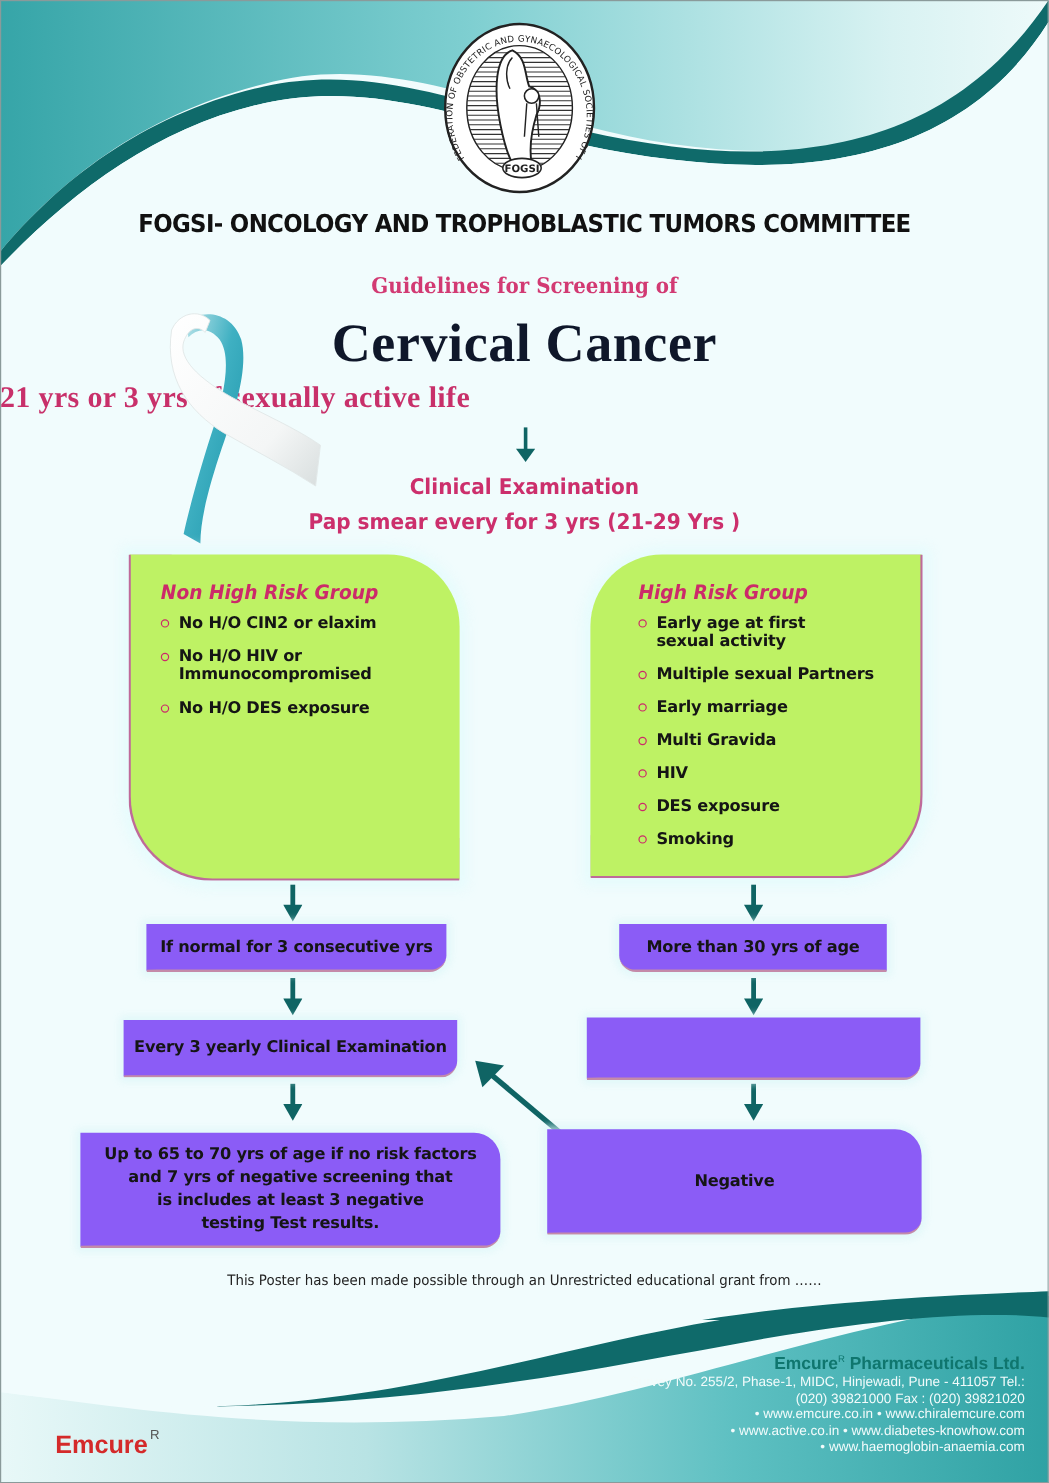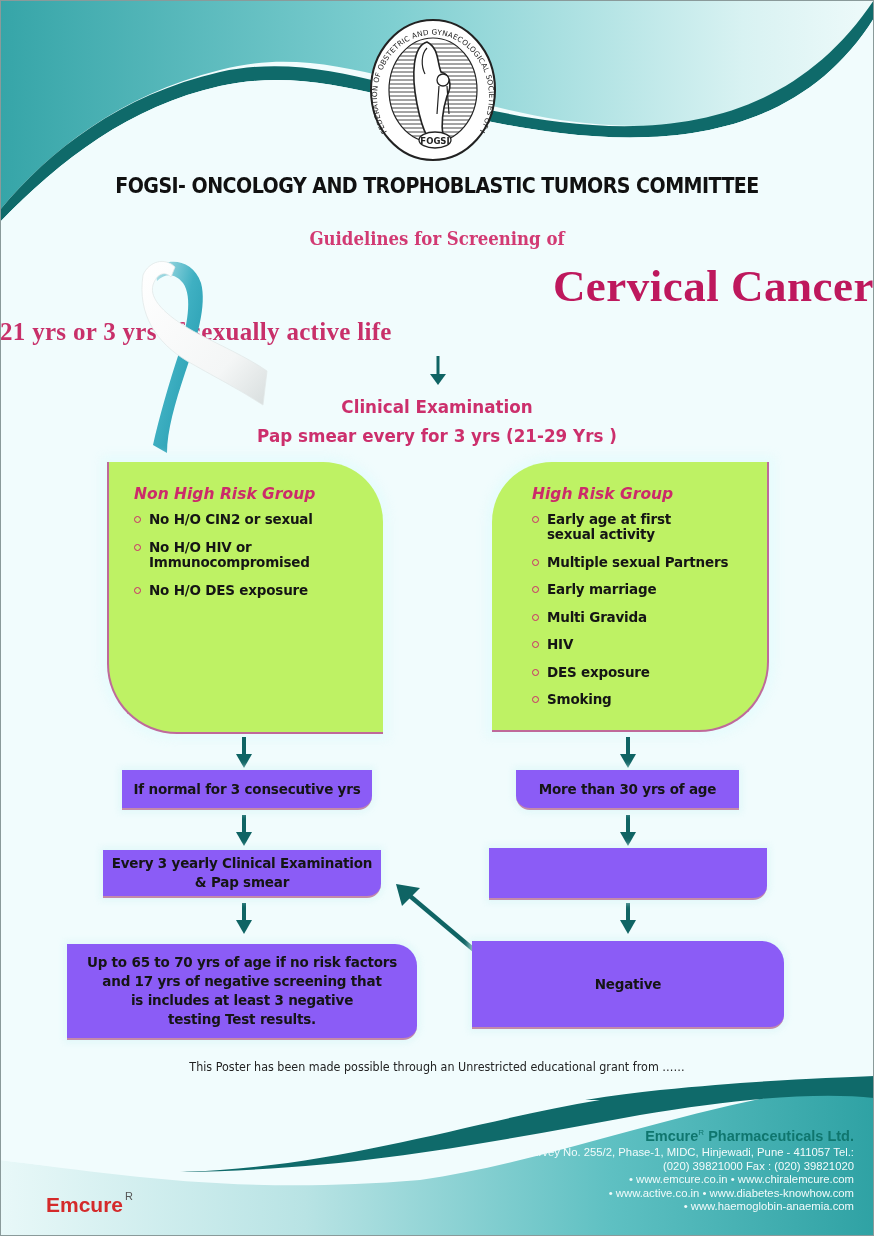--- a/index.html
+++ b/index.html
@@ -21,23 +21,23 @@
     font-family: "DejaVu Sans", sans-serif; font-weight: bold;
     font-size: 20.5px; letter-spacing: -0.6px; color: #111;
     transform: scaleX(0.93); transform-origin: center;
   }
   .guide-sub {
     left: 0; width: 874px; top: 228px; text-align: center;
     font-family: "DejaVu Serif", serif; font-weight: bold;
     font-size: 18px; color: #d23a73; transform: scaleX(0.92);
   }
   .guide-title {
-    left: 0; width: 874px; top: 260px; text-align: right;
+    left: 0; width: 874px; top: 260px; text-align: center;
     font-family: "Liberation Serif", serif; font-weight: bold;
-    font-size: 45px; color: #be185d; letter-spacing: 0.5px;
+    font-size: 45px; color: #0f172a; letter-spacing: 0.5px;
   }
   .guide-age {
     left: 0; width: 874px; top: 318px; text-align: left;
     font-family: "Liberation Serif", serif; font-weight: bold;
     font-size: 25px; color: #c8306a; letter-spacing: 0.3px;
   }
   .clinical {
     left: 0; width: 874px; top: 392px; text-align: center;
     font-family: "DejaVu Sans", sans-serif; font-weight: bold;
     font-size: 18px; line-height: 29px; color: #cc2f6c;
@@ -97,21 +97,21 @@
     display: flex; align-items: center; justify-content: center; text-align: center;
     font-family: "DejaVu Sans", sans-serif; font-weight: bold;
     font-size: 13.5px; line-height: 19px; color: #151515; letter-spacing: -0.2px;
   }
   .step.rl { border-radius: 0 0 0 14px; }
   .s-normal { left: 122px; top: 770px; width: 250px; height: 40px; }
   .s-every  { left: 103px; top: 850px; width: 278px; height: 48px; }
   .s-upto   { left: 67px; top: 944px; width: 350px; height: 96px; border-radius: 0 22px 14px 0; }
   .s-more   { left: 516px; top: 770px; width: 223px; height: 40px; }
   .s-hpv    { left: 489px; top: 848px; width: 278px; height: 52px; }
-  .s-neg    { left: 472px; top: 941px; width: 312px; height: 88px; border-radius: 0 22px 14px 0; }
+  .s-neg    { left: 456px; top: 941px; width: 312px; height: 88px; border-radius: 0 22px 14px 0; }
 
   .arrow { position: absolute; z-index: 2; width: 16px; height: 32px; }
 
   .grant {
     left: 0; width: 874px; top: 1060px; text-align: center;
     font-family: "DejaVu Sans", sans-serif; font-size: 12px; color: #222;
     transform: scaleX(0.93);
   }
 
   .company {
@@ -246,21 +246,21 @@
 </svg>
 
 <div class="layer clinical">
   <div>Clinical Examination</div>
   <div>Pap smear every for 3 yrs (21-29 Yrs )</div>
 </div>
 
 <div class="group-box box-left">
   <div class="group-title">Non High Risk Group</div>
   <ul class="group-list">
-    <li><span class="bullet"></span><span>No H/O CIN2 or sexual</span></li>
+    <li><span class="bullet"></span><span>No H/O CIN2 or elaxim</span></li>
     <li style="width:180px;"><span class="bullet"></span><span>No H/O HIV or Immunocompromised</span></li>
     <li><span class="bullet"></span><span>No H/O DES exposure</span></li>
   </ul>
 </div>
 
 <div class="group-box box-right">
   <div class="group-title">High Risk Group</div>
   <ul class="group-list">
     <li style="width:190px;"><span class="bullet"></span><span>Early age at first sexual activity</span></li>
     <li><span class="bullet"></span><span>Multiple sexual Partners</span></li>
@@ -302,27 +302,26 @@
   <line x1="82" y1="70" x2="18" y2="16" stroke="#0f6464" stroke-width="4.5"></line>
   <polygon points="4,4 28,8 10,26" fill="#0f6464"></polygon>
 </svg>
 
 <div class="step s-normal">
   <span>If normal for 3 consecutive yrs</span>
 </div>
 <div class="step s-every">
   <div>
     <div>Every 3 yearly Clinical Examination</div>
-    <div>&amp; Pap smear</div>
   </div>
 </div>
 <div class="step s-upto">
   <div>
     <div>Up to 65 to 70 yrs of age if no risk factors</div>
-    <div>and 17 yrs of negative screening that</div>
+    <div>and 7 yrs of negative screening that</div>
     <div>is includes at least 3 negative</div>
     <div>testing Test results.</div>
   </div>
 </div>
 
 <div class="step rl s-more">
   <span>More than 30 yrs of age</span>
 </div>
 <div class="step s-hpv">
   <div>

